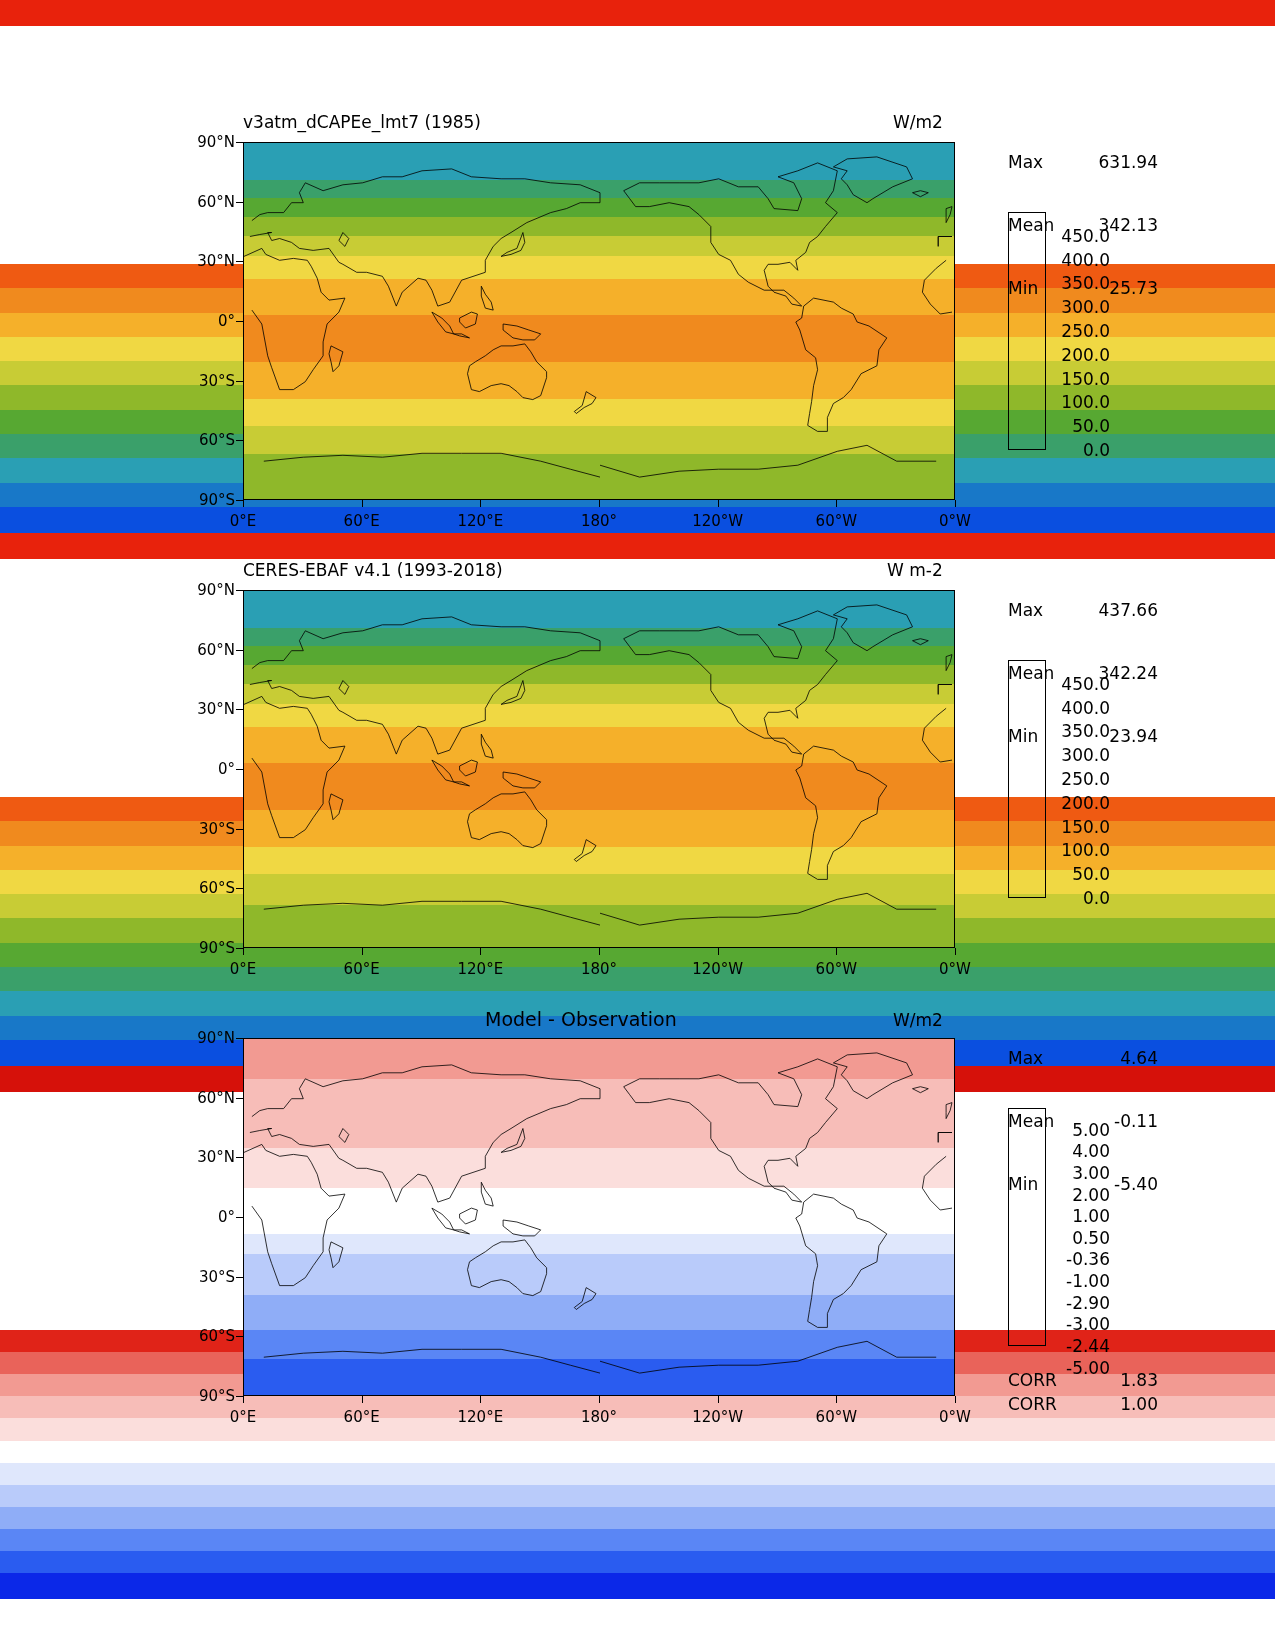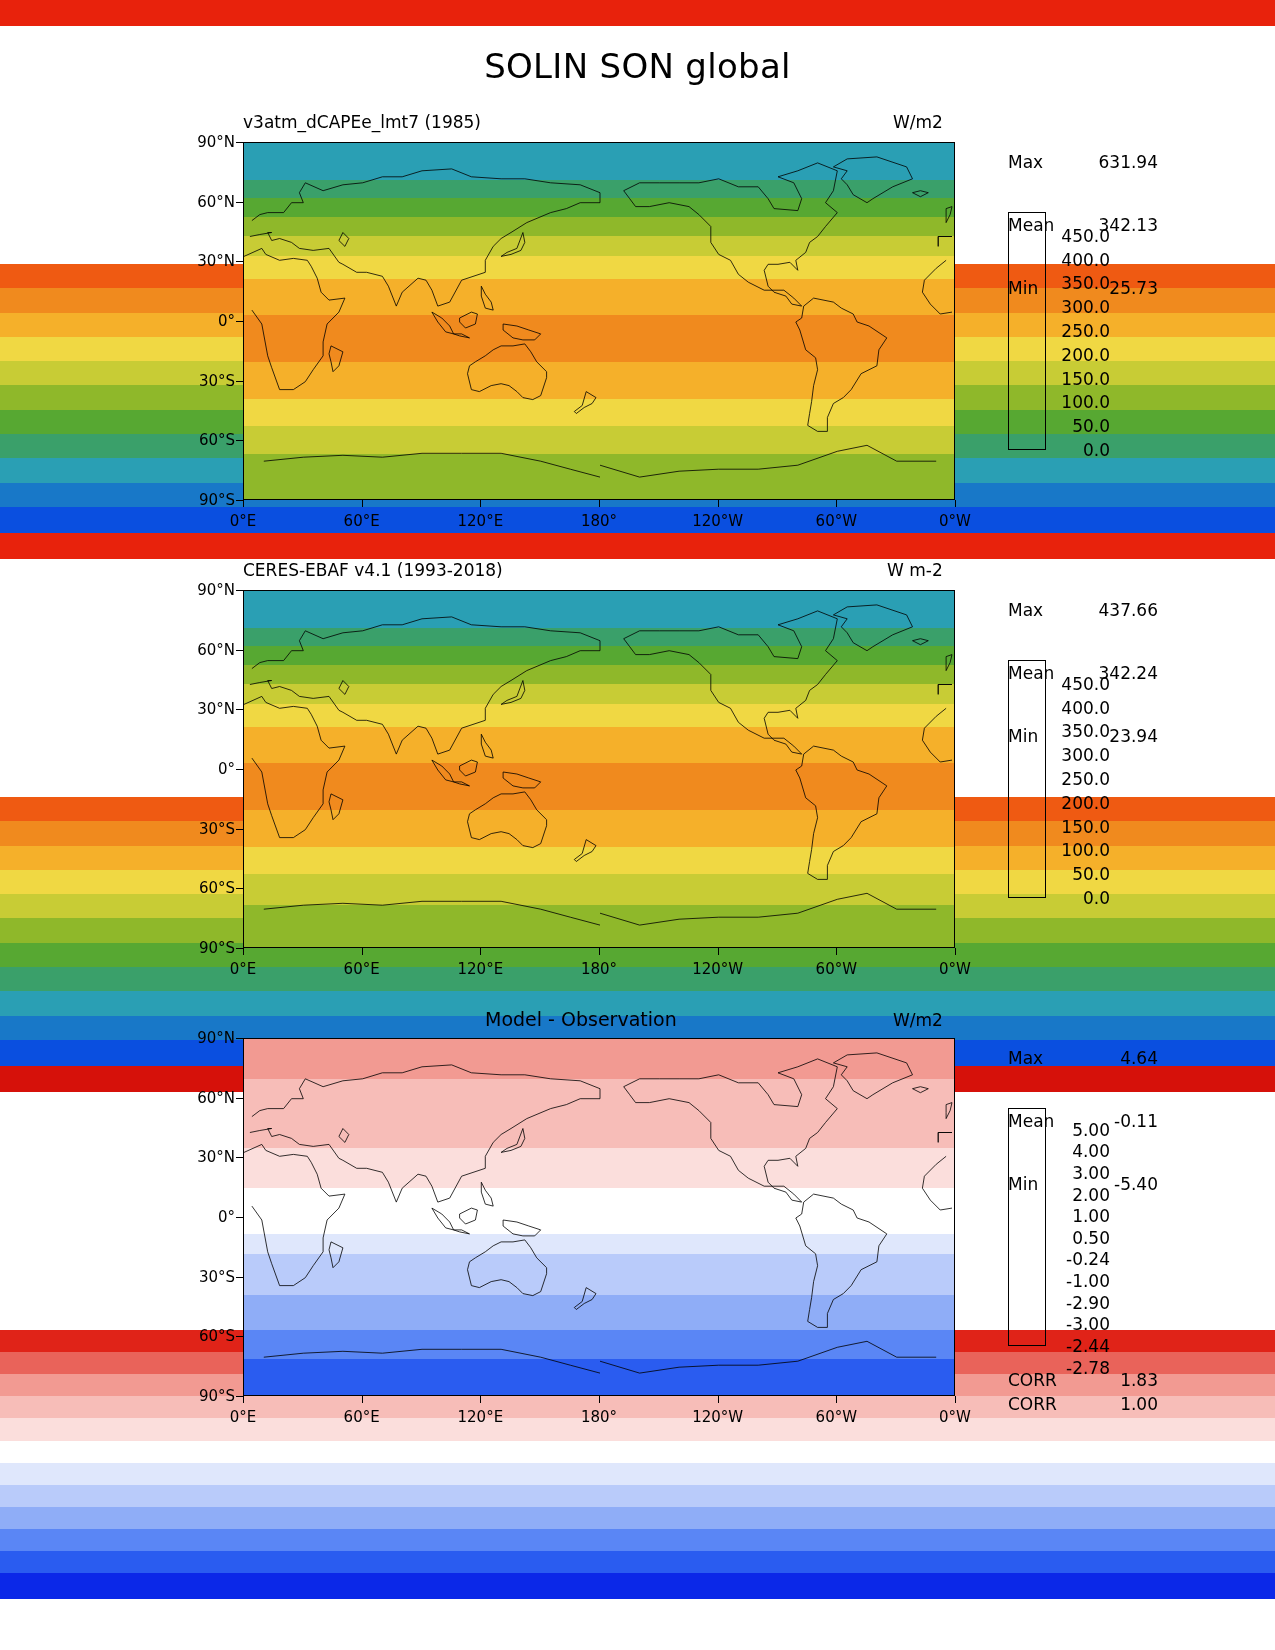--- a/index.html
+++ b/index.html
@@ -48,21 +48,20 @@
   .bottom-stats{position:absolute;font-size:17px;line-height:24px;}
   .bottom-stats .row{display:flex;width:150px;justify-content:space-between;}
 
   .coast{position:absolute;left:0;top:0;}
 </style>
 </head>
 <body>
 
 <div class="page">
 
-  <div class="main-title">SOLIN SON global</div>
 
   <div class="panel">
     <div class="panel-title" style="left:243px;top:112px;">v3atm_dCAPEe_lmt7 (1985)</div>
     <div class="panel-units" style="left:893px;top:112px;">W/m2</div>
     <div class="map-frame" id="map0" style="left:243px;top:142px;width:712px;height:358px;">
         <div class="band" style="top: 0px; height: 1.79444px; background: rgb(42, 159, 180);"></div>
         <div class="band" style="top: 0.994444px; height: 1.79444px; background: rgb(42, 159, 180);"></div>
         <div class="band" style="top: 1.98889px; height: 1.79444px; background: rgb(42, 159, 180);"></div>
         <div class="band" style="top: 2.98333px; height: 1.79444px; background: rgb(42, 159, 180);"></div>
         <div class="band" style="top: 3.97778px; height: 1.79444px; background: rgb(42, 159, 180);"></div>
@@ -1406,19 +1405,19 @@
     <div class="seg" style="left: 1008px; top: 1302.73px; height: 22.1364px; background: rgb(90, 134, 245);"></div>
     <div class="seg" style="left: 1008px; top: 1324.36px; height: 22.1364px; background: rgb(42, 92, 240);"></div>
     <div style="position: absolute; left: 1008px; top: 1108px; width: 38px; height: 238px; border: 1px solid rgb(0, 0, 0); box-sizing: border-box;"></div>
     <div class="arrow-dn" style="left: 1008px; top: 1346px; border-top: 26px solid rgb(11, 40, 232);"></div>
     <div class="cbar-label" style="left: 1030px; top: 1129.64px; width: 80px; text-align: right;">5.00</div>
     <div class="cbar-label" style="left: 1030px; top: 1151.27px; width: 80px; text-align: right;">4.00</div>
     <div class="cbar-label" style="left: 1030px; top: 1172.91px; width: 80px; text-align: right;">3.00</div>
     <div class="cbar-label" style="left: 1030px; top: 1194.55px; width: 80px; text-align: right;">2.00</div>
     <div class="cbar-label" style="left: 1030px; top: 1216.18px; width: 80px; text-align: right;">1.00</div>
     <div class="cbar-label" style="left: 1030px; top: 1237.82px; width: 80px; text-align: right;">0.50</div>
-    <div class="cbar-label" style="left: 1030px; top: 1259.45px; width: 80px; text-align: right;">-0.24</div>
+    <div class="cbar-label" style="left: 1030px; top: 1259.45px; width: 80px; text-align: right;">-0.36</div>
     <div class="cbar-label" style="left: 1030px; top: 1281.09px; width: 80px; text-align: right;">-1.00</div>
     <div class="cbar-label" style="left: 1030px; top: 1302.73px; width: 80px; text-align: right;">-2.90</div>
     <div class="cbar-label" style="left: 1030px; top: 1324.36px; width: 80px; text-align: right;">-3.00</div>
     <div class="cbar-label" style="left: 1030px; top: 1346px; width: 80px; text-align: right;">-2.44</div>
-    <div class="cbar-label" style="left: 1030px; top: 1367.64px; width: 80px; text-align: right;">-2.78</div>
+    <div class="cbar-label" style="left: 1030px; top: 1367.64px; width: 80px; text-align: right;">-5.00</div>
   </div>
 
 </body></html>

